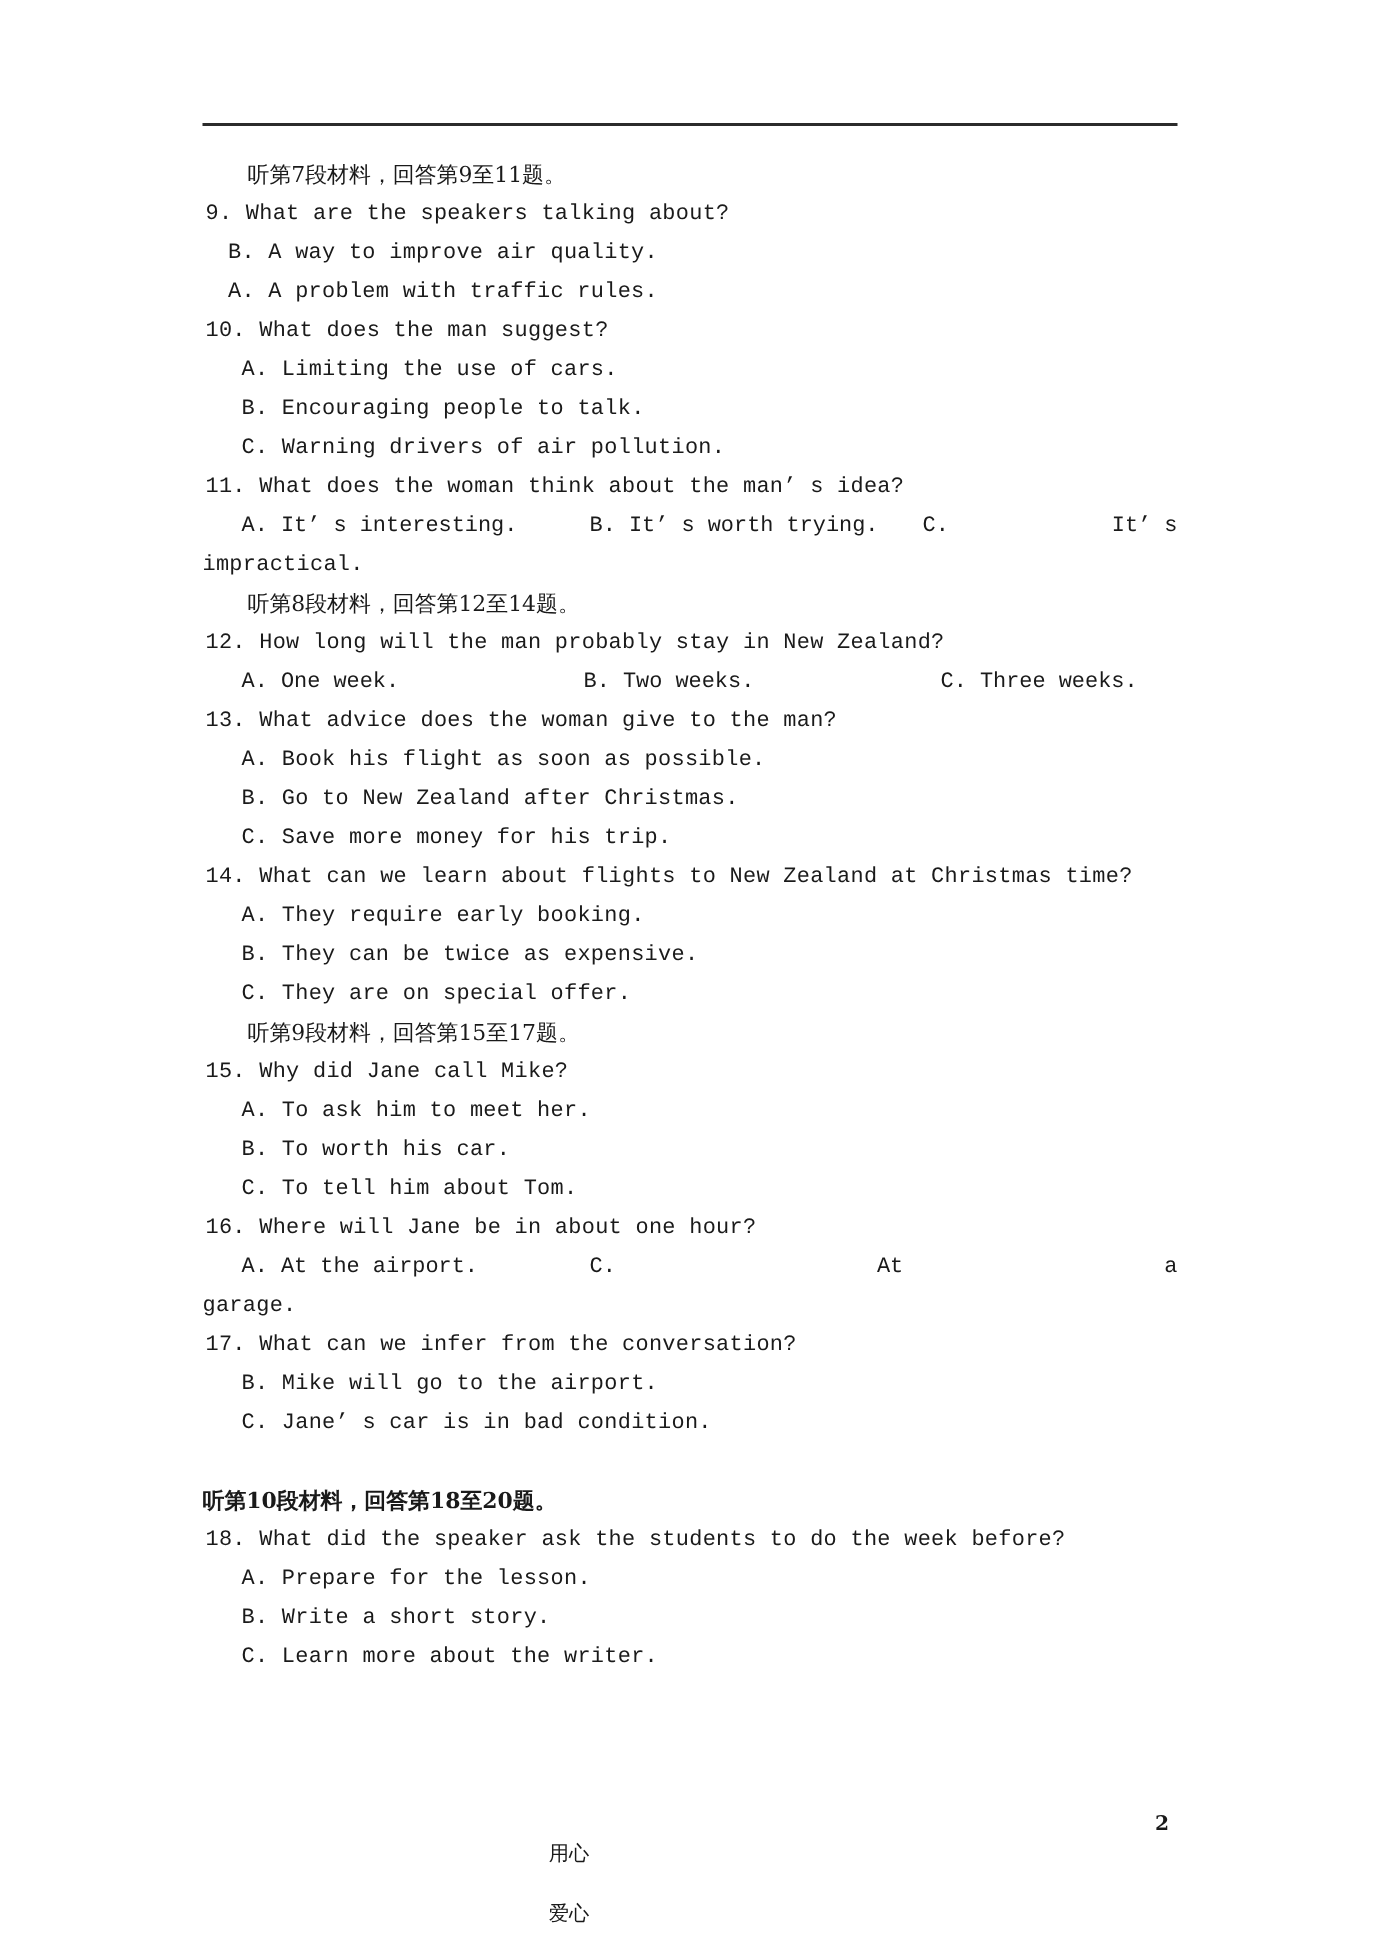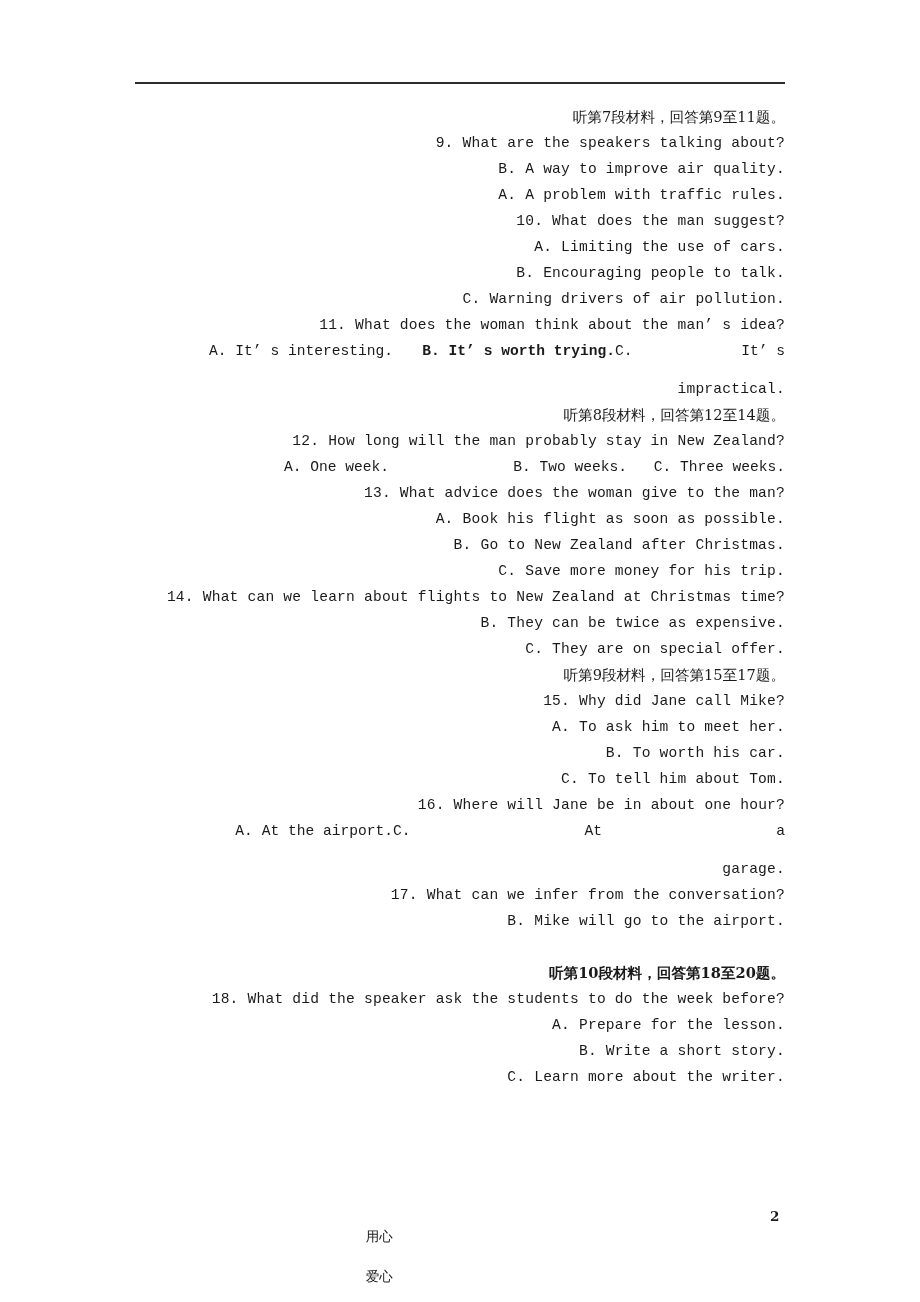--- a/index.html
+++ b/index.html
@@ -33,21 +33,20 @@
     height: 2px;
     background: #2b2b2b;
   }
 
   
   .content {
     position: absolute;
     left: 135px;
     top: 104px;
     width: 650px;
-    text-align: right;
   }
 
   .line {
     font-size: 14.6px;
     line-height: 26px;
     white-space: pre;
     letter-spacing: 0.2px;
   }
 
   
@@ -81,27 +80,27 @@
   .row3 .c-c { flex: 1 1 auto; }
 
   
   .row3-j {
     display: flex;
     font-size: 14.6px;
     line-height: 26px;
     white-space: pre;
   }
   .row3-j .c-a { padding-left: 26px; width: 232px; flex: none; }
-  .row3-j .c-b { width: 222px; flex: none; font-weight: bold; }
+  .row3-j .c-b { width: 222px; flex: none; }
   .row3-j .c-c {
     flex: 1 1 auto;
     display: flex;
     justify-content: space-between;
   }
-  .wrapline { padding-left: 0; margin-top: 12px; }
+  .wrapline { padding-left: 0; }
 
   .spacer { height: 26px; }
 
   
   .footer {
     position: absolute;
     left: 0;
     top: 1206px;
     width: 920px;
     height: 24px;
@@ -166,20 +165,21 @@
       <div class="c-b">B. Two weeks.</div>
       <div class="c-c">C. Three weeks.</div>
     </div>
 
     <div class="line q">13. What advice does the woman give to the man?</div>
     <div class="line opt2">A. Book his flight as soon as possible.</div>
     <div class="line opt2">B. Go to New Zealand after Christmas.</div>
     <div class="line opt2">C. Save more money for his trip.</div>
 
     <div class="line q">14. What can we learn about flights to New Zealand at Christmas time?</div>
+    <div class="line opt2">A. They require early booking.</div>
     <div class="line opt2">B. They can be twice as expensive.</div>
     <div class="line opt2">C. They are on special offer.</div>
 
     <div class="cn cn-indent">听第9段材料，回答第15至17题。</div>
 
     <div class="line q">15. Why did Jane call Mike?</div>
     <div class="line opt2">A. To ask him to meet her.</div>
     <div class="line opt2">B. To worth his car.</div>
     <div class="line opt2">C. To tell him about Tom.</div>
 
@@ -189,20 +189,21 @@
       <div class="c-c">
         <span>C.</span>
         <span>At</span>
         <span>a</span>
       </div>
     </div>
     <div class="line wrapline">garage.</div>
 
     <div class="line q">17. What can we infer from the conversation?</div>
     <div class="line opt2">B. Mike will go to the airport.</div>
+    <div class="line opt2">C. Jane’ s car is in bad condition.</div>
 
     <div class="spacer"></div>
 
     <div class="cn cn-flush">听第10段材料，回答第18至20题。</div>
 
     <div class="line q">18. What did the speaker ask the students to do the week before?</div>
     <div class="line opt2">A. Prepare for the lesson.</div>
     <div class="line opt2">B. Write a short story.</div>
     <div class="line opt2">C. Learn more about the writer.</div>
 

